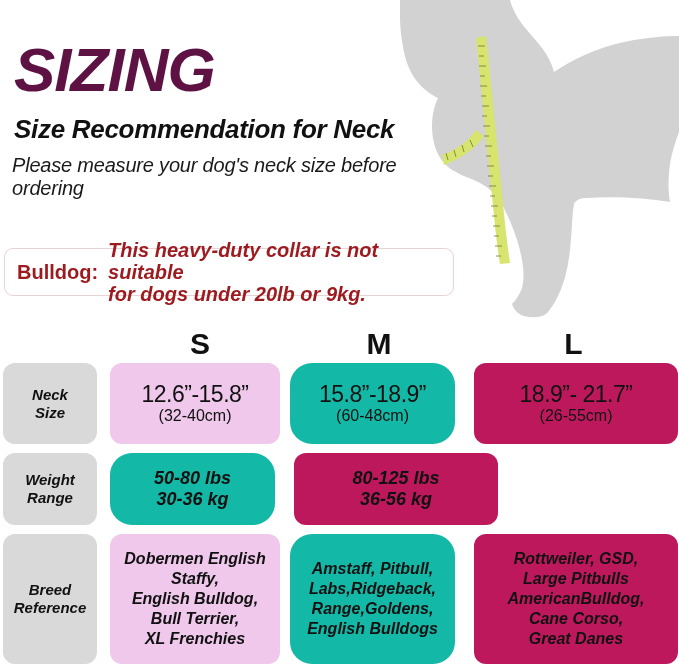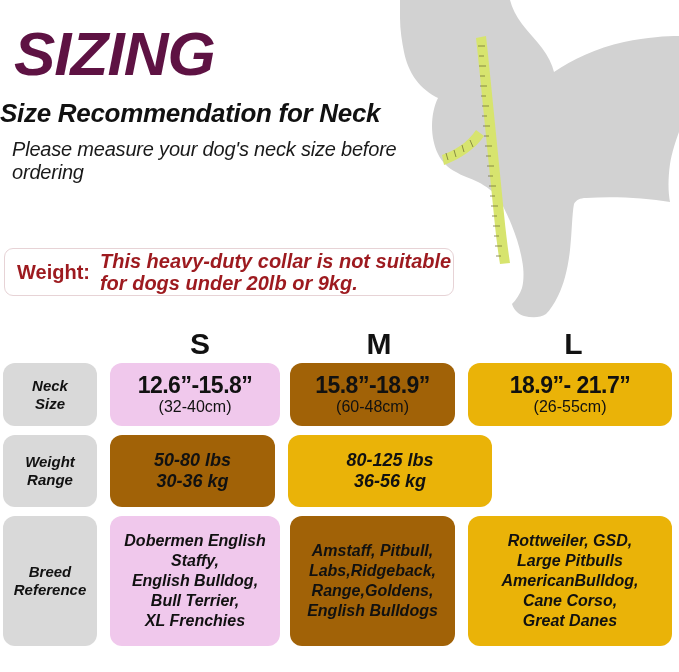--- a/index.html
+++ b/index.html
@@ -39,28 +39,29 @@
     font-family: "Liberation Sans", sans-serif;
     font-weight: bold;
     font-style: italic;
     font-size: 62px;
     line-height: 64px;
     letter-spacing: -1px;
     color: #5e1243;
     margin: 0;
     padding-left: 14px;
   }
-  #title-line1 { padding-top: 22px; }
+  #title-line1 { padding-top: 38px; }
   #title-line2 { margin-top: -4px; }
 
   #subtitle {
     font-weight: bold;
     font-style: italic;
     font-size: 26px;
     color: #111111;
+    padding-left: 14px;
     margin-top: 12px;
     letter-spacing: -0.3px;
   }
   #instruction {
     font-style: italic;
     font-size: 20px;
     color: #1a1a1a;
     padding-left: 12px;
     margin-top: 9px;
     letter-spacing: -0.2px;
@@ -143,29 +144,29 @@
     margin-right: 13px;
     background: #d9d9d9;
     font-weight: bold;
     font-style: italic;
     font-size: 15px;
     line-height: 18px;
     color: #111111;
     white-space: pre-line;
   }
   .cell-val-s { width: 170px; margin-right: 10px; background: #f0c8ec; }
-  .cell-val-m { width: 165px; margin-right: 13px; background: #a16207; }
-  .cell-val-l { width: 204px; background: #eab308; }
-
-  #row-neck .cell { height: 63px; }
+  .cell-val-m { width: 165px; margin-right: 19px; background: #14b8a6; border-radius: 22px; }
+  .cell-val-l { width: 204px; background: #be185d; }
+
+  #row-neck .cell { height: 81px; }
   #row-weight .cell { height: 72px; }
   #row-breed .cell { height: 130px; }
 
   .neck-primary {
-    font-weight: bold;
+    font-weight: normal;
     font-size: 23px;
     line-height: 25px;
     color: #111111;
     letter-spacing: -0.5px;
   }
   .neck-secondary {
     font-size: 16px;
     line-height: 18px;
     color: #111111;
   }
@@ -245,21 +246,21 @@
   </svg>
 </div>
 
 <div id="header-block">
   <div id="title-line1">SIZING</div>
   <div id="subtitle">Size Recommendation for Neck</div>
   <div id="instruction">Please measure your dog's neck size before ordering</div>
 </div>
 
 <div id="warning-box">
-  <div id="warning-label">Weight:</div>
+  <div id="warning-label">Bulldog:</div>
   <div id="warning-text">This heavy-duty collar is not suitable
 for dogs under 20lb or 9kg.</div>
 </div>
 
 <div id="size-table">
 
   <div class="table-header-row">
     <div class="col-label cell-head"></div>
     <div class="col-label cell-s">S</div>
     <div class="col-label cell-m">M</div>

